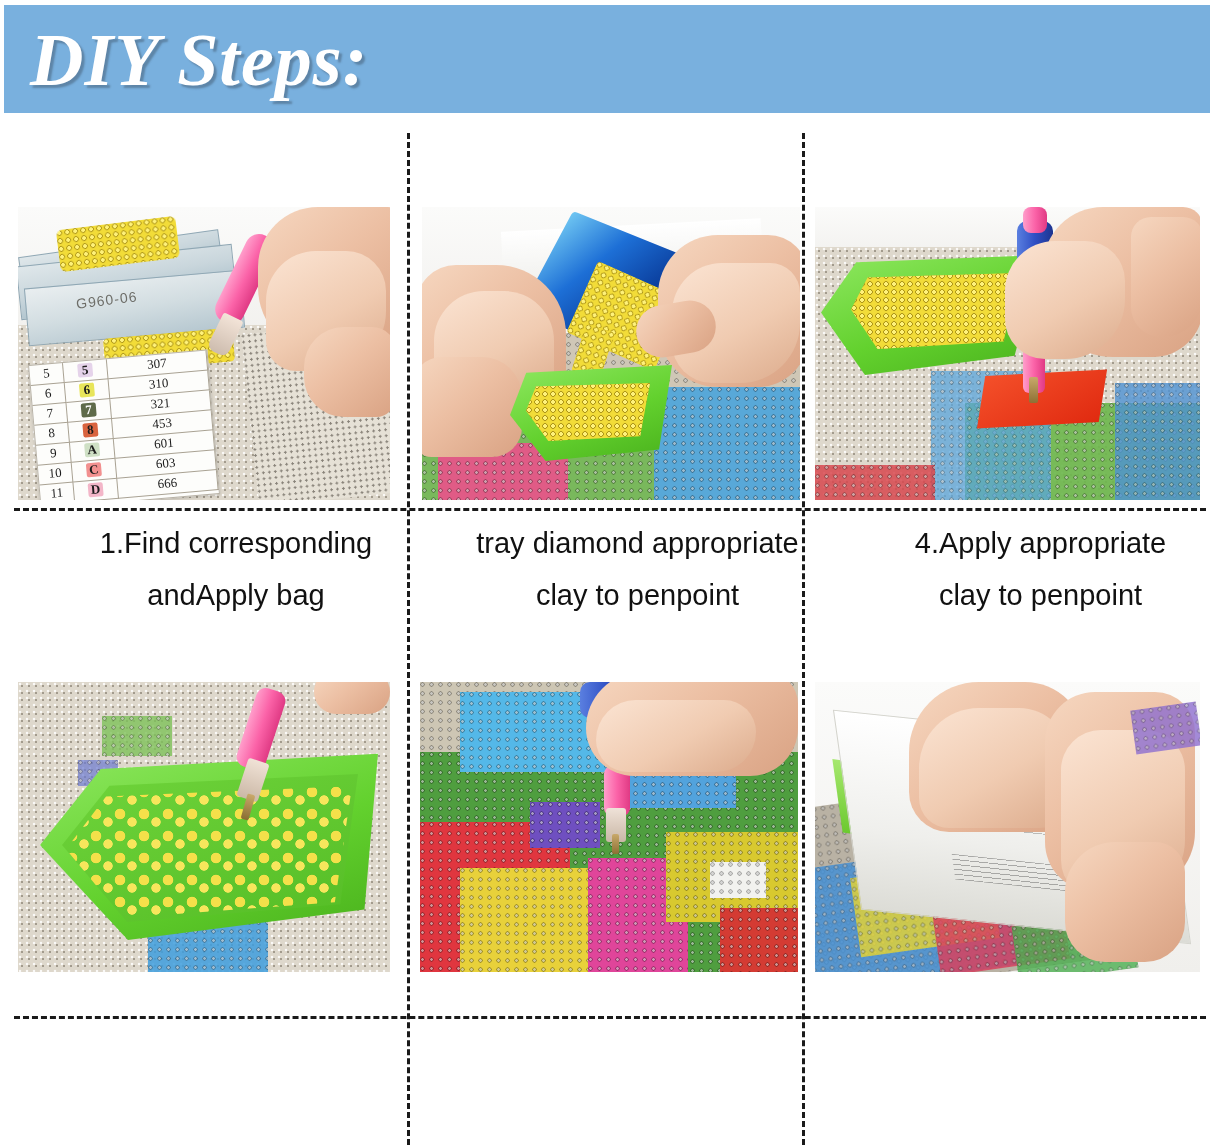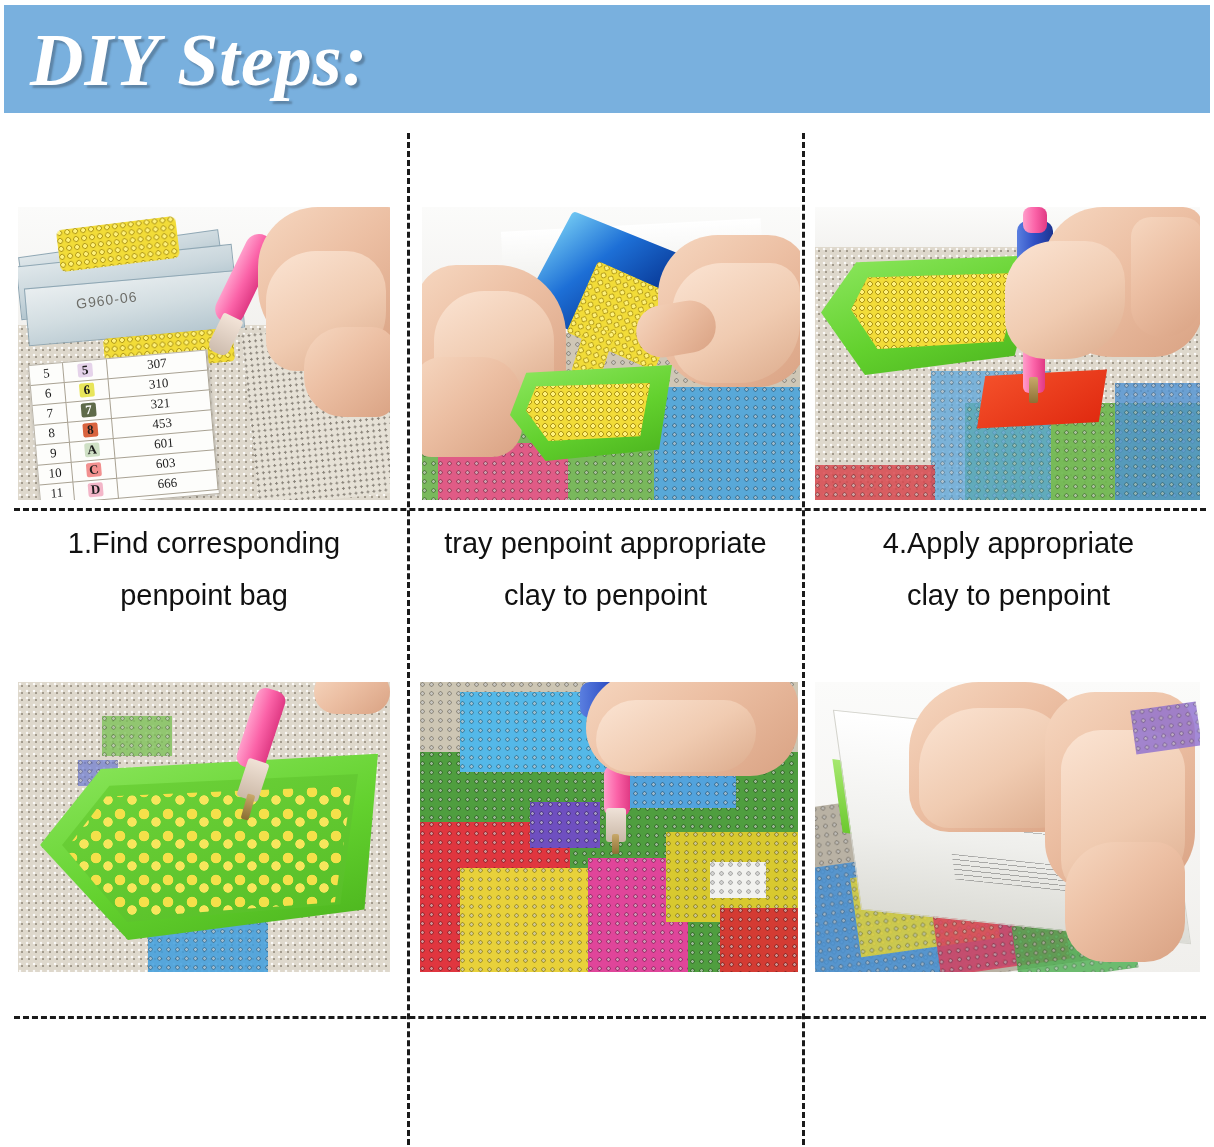--- a/index.html
+++ b/index.html
@@ -101,20 +101,21 @@
   
   .caption {
     position: absolute;
     left: 0;
     width: 100%;
     text-align: center;
     font-size: 29px;
     line-height: 52px;
     color: #111111;
     font-family: "Liberation Sans", sans-serif;
+    padding-left: 32px;
   }
   .cap-top    { top: 384px; }
 
   
 
   
   .canvas-mesh {
     position: absolute;
     background-color: #ded8cc;
     background-image:
@@ -315,21 +316,21 @@
             <div class="chart-cell">603</div>
 
             <div class="chart-cell">11</div>
             <div class="chart-cell sym"><span class="sym-box" style="background:#f3b6c8;">D</span></div>
             <div class="chart-cell">666</div>
           </div>
         </div>
       </div>
       <div class="caption cap-top">
         <div>1.Find corresponding</div>
-        <div>penpoint bag</div>
+        <div>andApply bag</div>
       </div>
     </div>
 
     <div class="step-cell cell-c2">
       <div class="photo ph-2">
         <div class="photo-inner">
           <div class="bg-white-top" style="left:0;top:0;width:378px;height:140px;"></div>
           <div class="white-sheet blur-soft" style="left:80px;top:18px;width:260px;height:48px;transform:rotate(-3deg);"></div>
           <div class="mosaic blur-soft" style="left:0px;top:126px;width:378px;height:167px;background-color:#cfc7b6;"></div>
           <div class="mosaic" style="left:0px;top:200px;width:378px;height:93px;background-color:#79b85c;"></div>
@@ -348,21 +349,21 @@
           <div class="skin-light" style="left:250px;top:56px;width:128px;height:120px;border-radius:50px 30px 60px 40px;"></div>
           <div class="skin" style="left:214px;top:96px;width:80px;height:52px;border-radius:28px;transform:rotate(-10deg);"></div>
 
           <div class="tray-green" style="left:88px;top:158px;width:162px;height:96px;
                clip-path:polygon(10% 8%, 100% 0%, 92% 88%, 22% 100%, 0% 52%);"></div>
           <div class="beads" style="left:104px;top:176px;width:124px;height:58px;
                clip-path:polygon(8% 6%, 100% 0%, 92% 92%, 18% 100%, 0% 48%);"></div>
         </div>
       </div>
       <div class="caption cap-top">
-        <div>tray penpoint appropriate</div>
+        <div>tray diamond appropriate</div>
         <div>clay to penpoint</div>
       </div>
     </div>
 
     <div class="step-cell cell-c3">
       <div class="photo ph-3">
         <div class="photo-inner">
           <div class="bg-white-top" style="left:0;top:0;width:385px;height:60px;"></div>
           <div class="canvas-mesh" style="left:0px;top:40px;width:385px;height:253px;"></div>
           <div class="mosaic" style="left:150px;top:196px;width:235px;height:97px;background-color:#6fb84f;opacity:.92;"></div>

